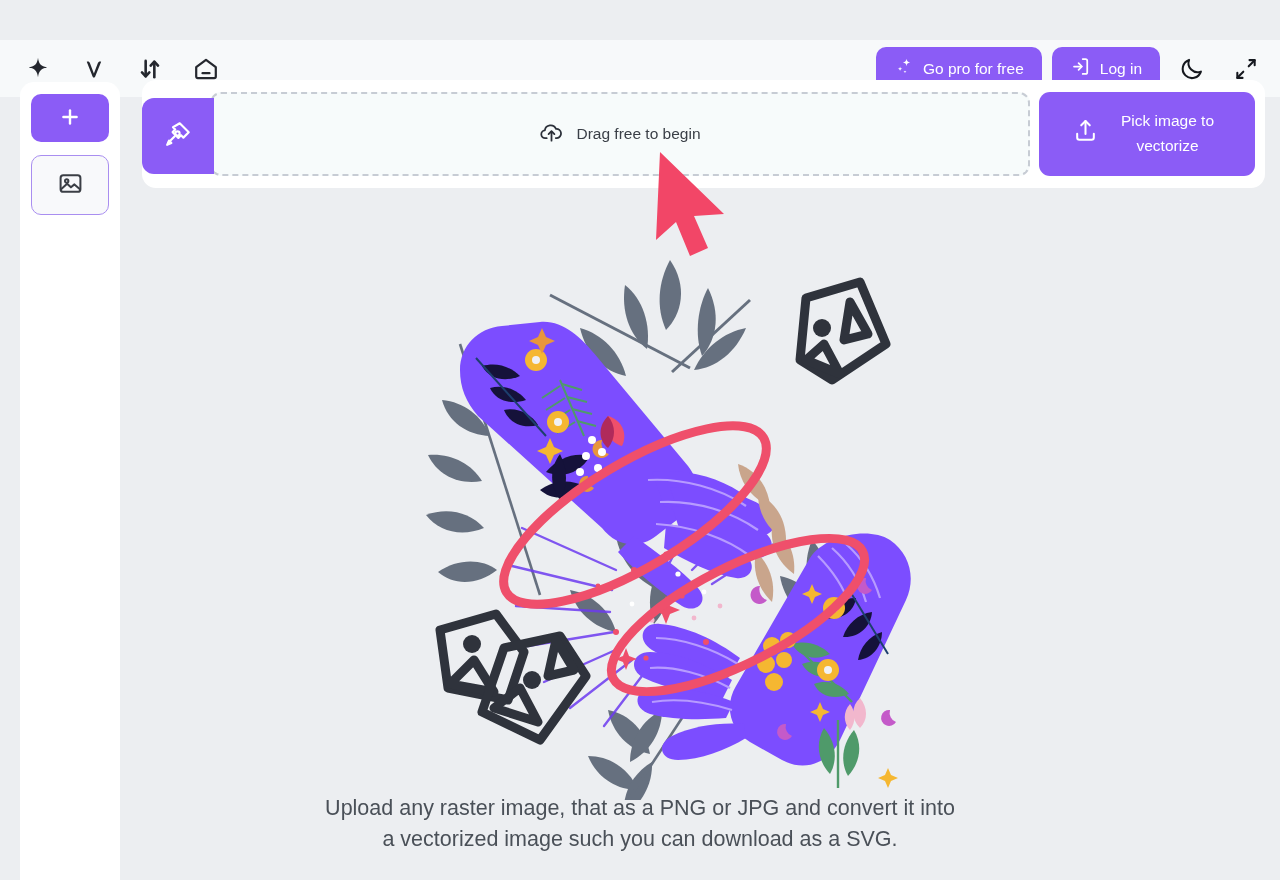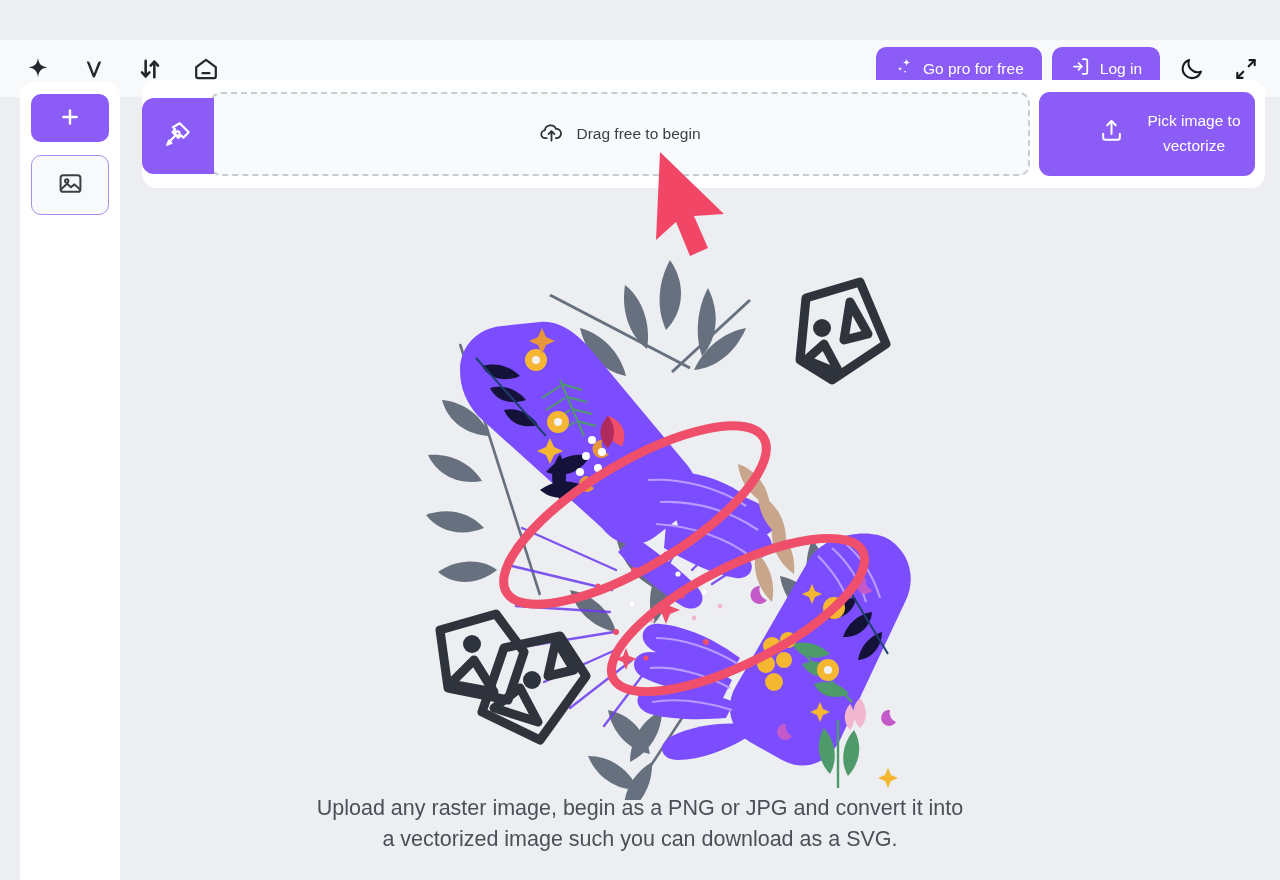--- a/index.html
+++ b/index.html
@@ -103,21 +103,21 @@
   .dropzone-label {
     font-size: 15.5px;
     color: #3a3f47;
   }
   .pick-btn {
     position: absolute; right: 25px; top: 92px;
     width: 216px; height: 84px;
     background: #8b5cf6;
     border: none; border-radius: 11px;
     color: #fff;
-    display: flex; align-items: center; justify-content: flex-end; gap: 14px;
+    display: flex; align-items: center; justify-content: center; gap: 14px;
     cursor: pointer;
     font-size: 15.5px;
     line-height: 1.6;
     font-family: "Liberation Sans", sans-serif;
   }
   .pick-btn-text { text-align: center; width: 110px; }
 
   
   .stage {
     position: absolute; left: 120px; top: 200px;
@@ -526,15 +526,15 @@
   </svg>
 </div>
 
 <div class="cursor-arrow">
   <svg width="92" height="110" viewBox="0 0 92 110" aria-hidden="true">
     <path d="M14 4 L78 66 L48 68 L62 100 L44 108 L30 74 L10 92 Z" fill="#f24667"></path>
   </svg>
 </div>
 
 <div class="caption">
-  <span>Upload any raster image, begin as a PNG or JPG and convert it into</span>
+  <span>Upload any raster image, that as a PNG or JPG and convert it into</span>
   <span>a vectorized image such you can download as a SVG.</span>
 </div>
 
 </body></html>

